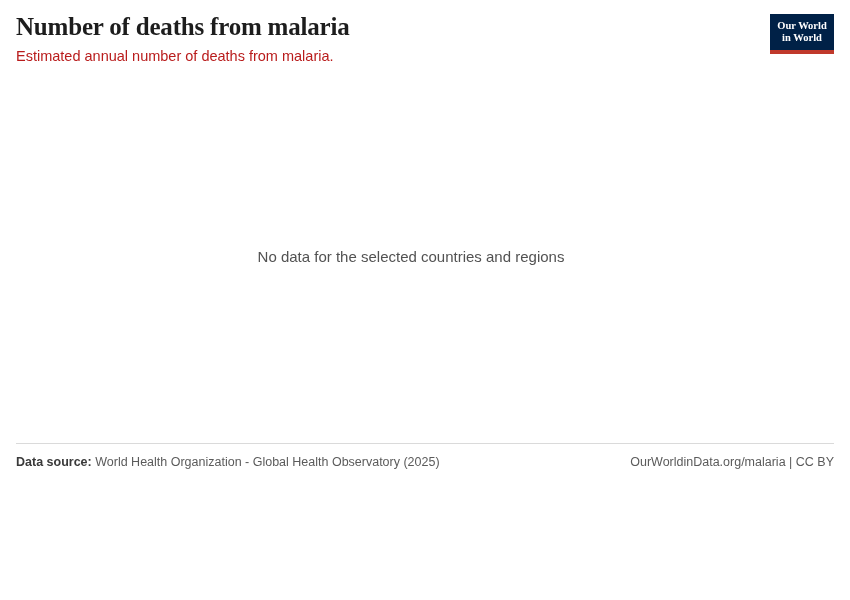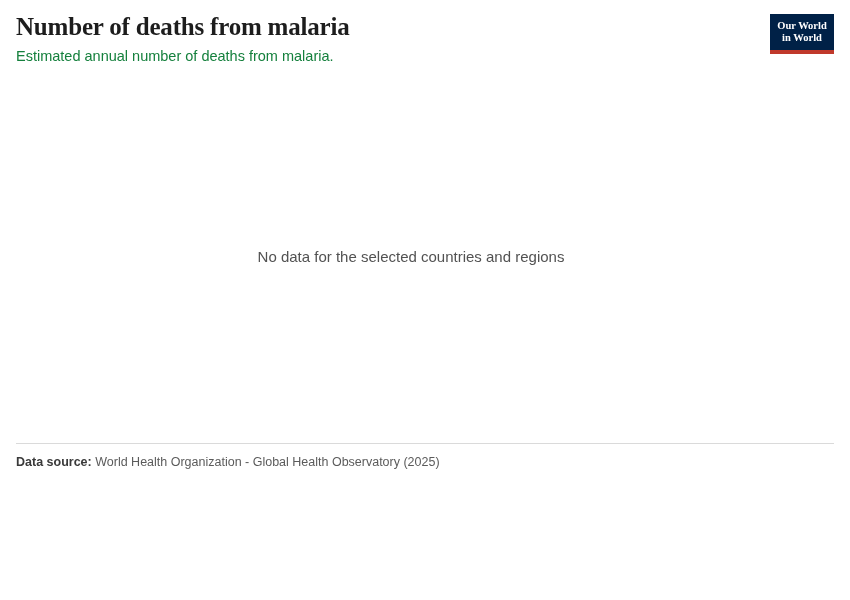--- a/index.html
+++ b/index.html
@@ -33,21 +33,21 @@
     font-size: 25px;
     font-weight: bold;
     letter-spacing: -0.2px;
     color: #1d1d1d;
     margin: 0;
     line-height: 30px;
   }
   .subtitle {
     font-family: "Liberation Sans", sans-serif;
     font-size: 14.5px;
-    color: #15803d;
+    color: #b91c1c;
     margin: 5px 0 0 0;
     line-height: 18px;
   }
   
   .logo {
     position: absolute;
     right: 16px;
     top: 14px;
     width: 64px;
     height: 40px;
@@ -142,15 +142,16 @@
     <div class="no-data-message">No data for the selected countries and regions</div>
   </div>
 
   <div class="footer-rule"></div>
 
   <div class="footer">
     <div class="footer-left">
       <span class="label">Data source:</span>
       <span>World Health Organization - Global Health Observatory (2025)</span>
     </div>
+    <div class="footer-right">OurWorldinData.org/malaria | CC BY</div>
   </div>
 
 </div>
 
 </body></html>

